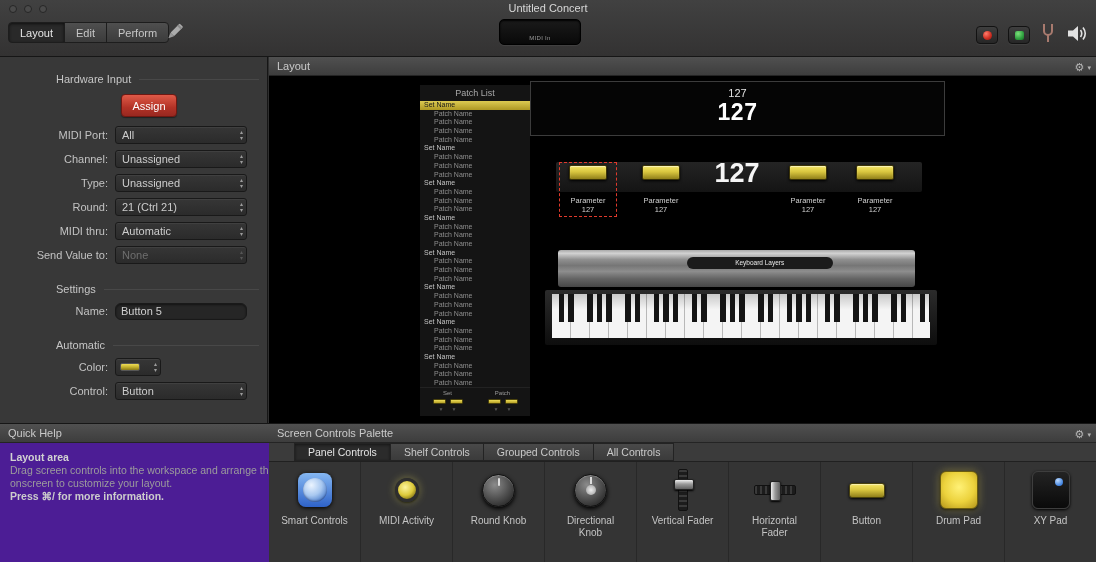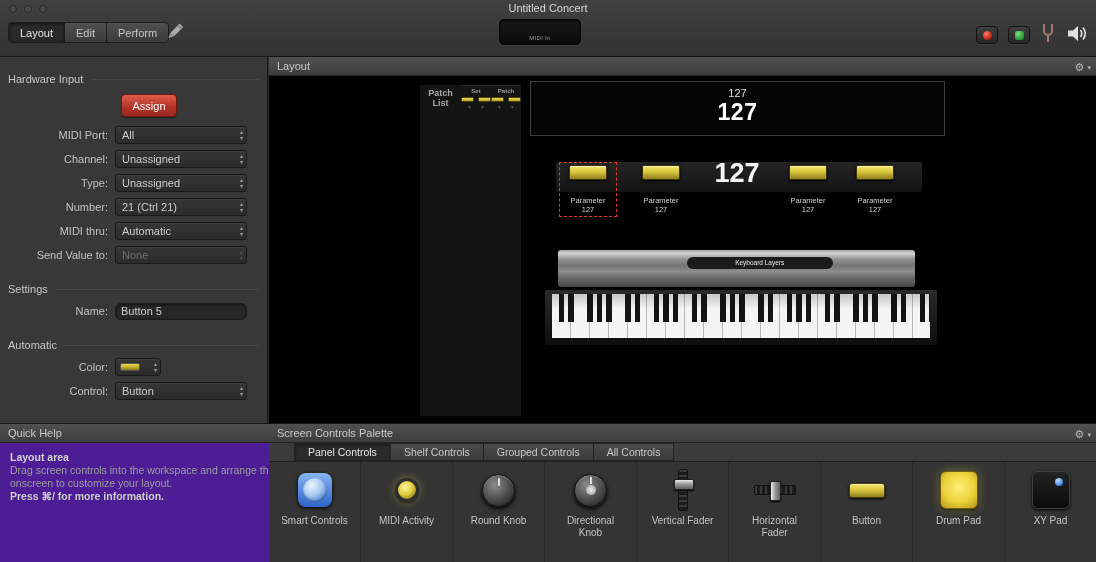--- a/index.html
+++ b/index.html
@@ -46,21 +46,21 @@
   .panel-header { position:relative; height:19px;
     background:linear-gradient(#505050,#3d3d3d); border-bottom:1px solid #242424;
     font-size:11px; color:#cacaca; line-height:18px; padding-left:8px; }
   .gear { position:absolute; right:5px; top:1px; font-size:11px; color:#b4b4b4; }
   .gear .caret { font-size:7px; vertical-align:1px; }
 
   
   .inspector { position:absolute; left:0; top:57px; width:268px; height:366px;
     background:#383838; border-right:1px solid #161616; overflow:hidden; }
   .section { display:flex; align-items:center; margin:16px 8px 0 8px; }
-  .section-label { font-size:11px; color:#c6c6c6; margin-right:8px; white-space:nowrap; }
+  .section-label { font-size:11px; color:#c6c6c6; margin-right:8px; white-space:nowrap;margin-left:48px; }
   .section-line { flex:1; height:1px; background:#484848; }
   .assign-row { margin-top:9px; padding-left:121px; }
   .assign-btn { display:block; width:56px; height:23px; border-radius:4px;
     background:linear-gradient(#e05a48,#b23226 60%,#992820); border:1px solid #701812;
     color:#ffffff; font-size:11px; line-height:14px; text-align:center;
     box-shadow:0 1px 1px rgba(0,0,0,.4); font-family:inherit; }
   .insp-rows { margin-top:6px; }
   .insp-row { display:flex; align-items:center; height:24px; }
   .insp-label { width:115px; text-align:right; padding-right:7px; font-size:11px; color:#c2c2c2; }
   .dropdown { position:relative; width:132px; height:18px;
@@ -84,22 +84,22 @@
     background:#4c1d95; border-right:1px solid #161616; border-top:1px solid #161616; overflow:hidden; }
   .qh-body { padding:8px 10px; }
   .qh-heading { font-size:10.5px; font-weight:bold; color:#d2d2d2; margin-bottom:1px; }
   .qh-text { font-size:10.5px; color:#9c9c9c; line-height:13px; }
   .qh-more { font-size:10.5px; color:#cccccc; font-weight:bold; line-height:13px; }
 
   
   .layout-panel { position:absolute; left:269px; top:57px; width:827px; height:366px; }
   .workspace { position:absolute; top:19px; left:0; right:0; bottom:0; background:#000; overflow:hidden; }
 
-  .patch-list { position:absolute; left:151px; top:9px; width:101px; height:331px;
-    background:#141414; display:flex; flex-direction:row;font-weight:bold; }
+  .patch-list { position:absolute; left:151px; top:9px; width:110px; height:331px;
+    background:#141414; display:flex; flex-direction:column; }
   .pl-title { font-size:9px; color:#a8a8a8; text-align:center; padding:3px 0 3px; }
   .pl-items { flex:1; overflow:hidden; }
   .pl-row { height:8.7px; line-height:8.7px; font-size:7px; color:#8e8e8e;
     padding-left:14px; white-space:nowrap; }
   .pl-row.set { color:#c4c4c4; padding-left:4px; }
   .pl-row.selected { background:linear-gradient(#ddcb52,#ae9823); color:#191919; }
   .pl-footer { height:29px; display:flex; border-top:1px solid #222; padding-top:2px; }
   .pl-group { flex:1; display:flex; flex-direction:column; align-items:center; gap:2px; }
   .pl-glabel { font-size:6px; color:#9a9a9a; line-height:7px; }
   .pl-btns { display:flex; gap:4px; }
@@ -303,21 +303,21 @@
       <span class="insp-label">Type:</span>
       <div class="dropdown">
         <span>Unassigned</span>
         <span class="stepper">
             <span>▴</span>
             <span>▾</span>
           </span>
       </div>
     </div>
       <div class="insp-row">
-      <span class="insp-label">Number:</span>
+      <span class="insp-label">Round:</span>
       <div class="dropdown">
         <span>21 (Ctrl 21)</span>
         <span class="stepper">
             <span>▴</span>
             <span>▾</span>
           </span>
       </div>
     </div>
       <div class="insp-row">
       <span class="insp-label">MIDI thru:</span>

